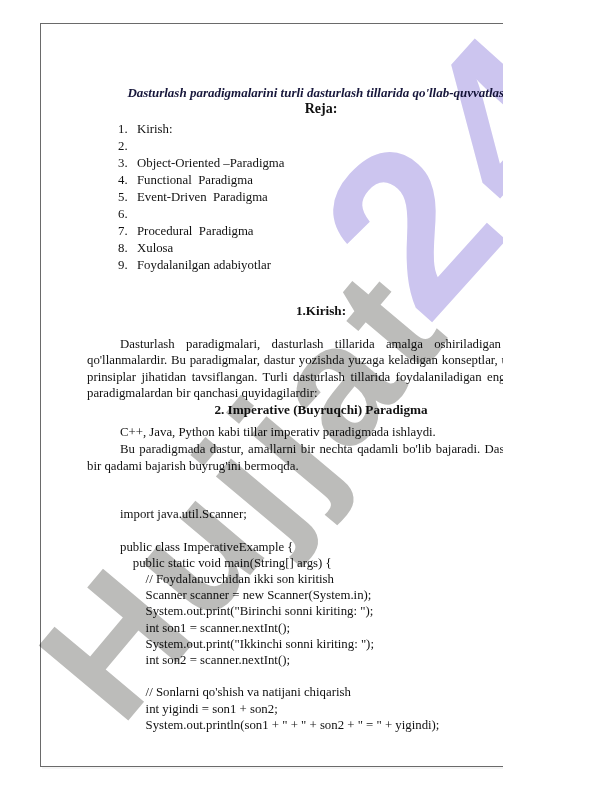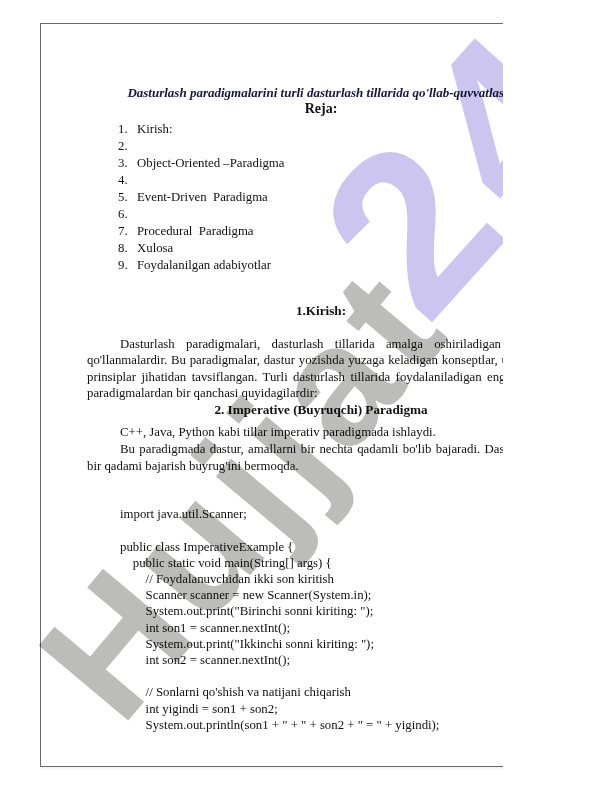--- a/index.html
+++ b/index.html
@@ -120,20 +120,21 @@
       </div>
       <div class="plan-item">
         <span class="plan-number">2.</span>
       </div>
       <div class="plan-item">
         <span class="plan-number">3.</span>
         <span class="plan-label">Object-Oriented –Paradigma</span>
       </div>
       <div class="plan-item">
         <span class="plan-number">4.</span>
+        <span class="plan-label">Functional  Paradigma</span>
       </div>
       <div class="plan-item">
         <span class="plan-number">5.</span>
         <span class="plan-label">Event-Driven  Paradigma</span>
       </div>
       <div class="plan-item">
         <span class="plan-number">6.</span>
       </div>
       <div class="plan-item">
         <span class="plan-number">7.</span>

